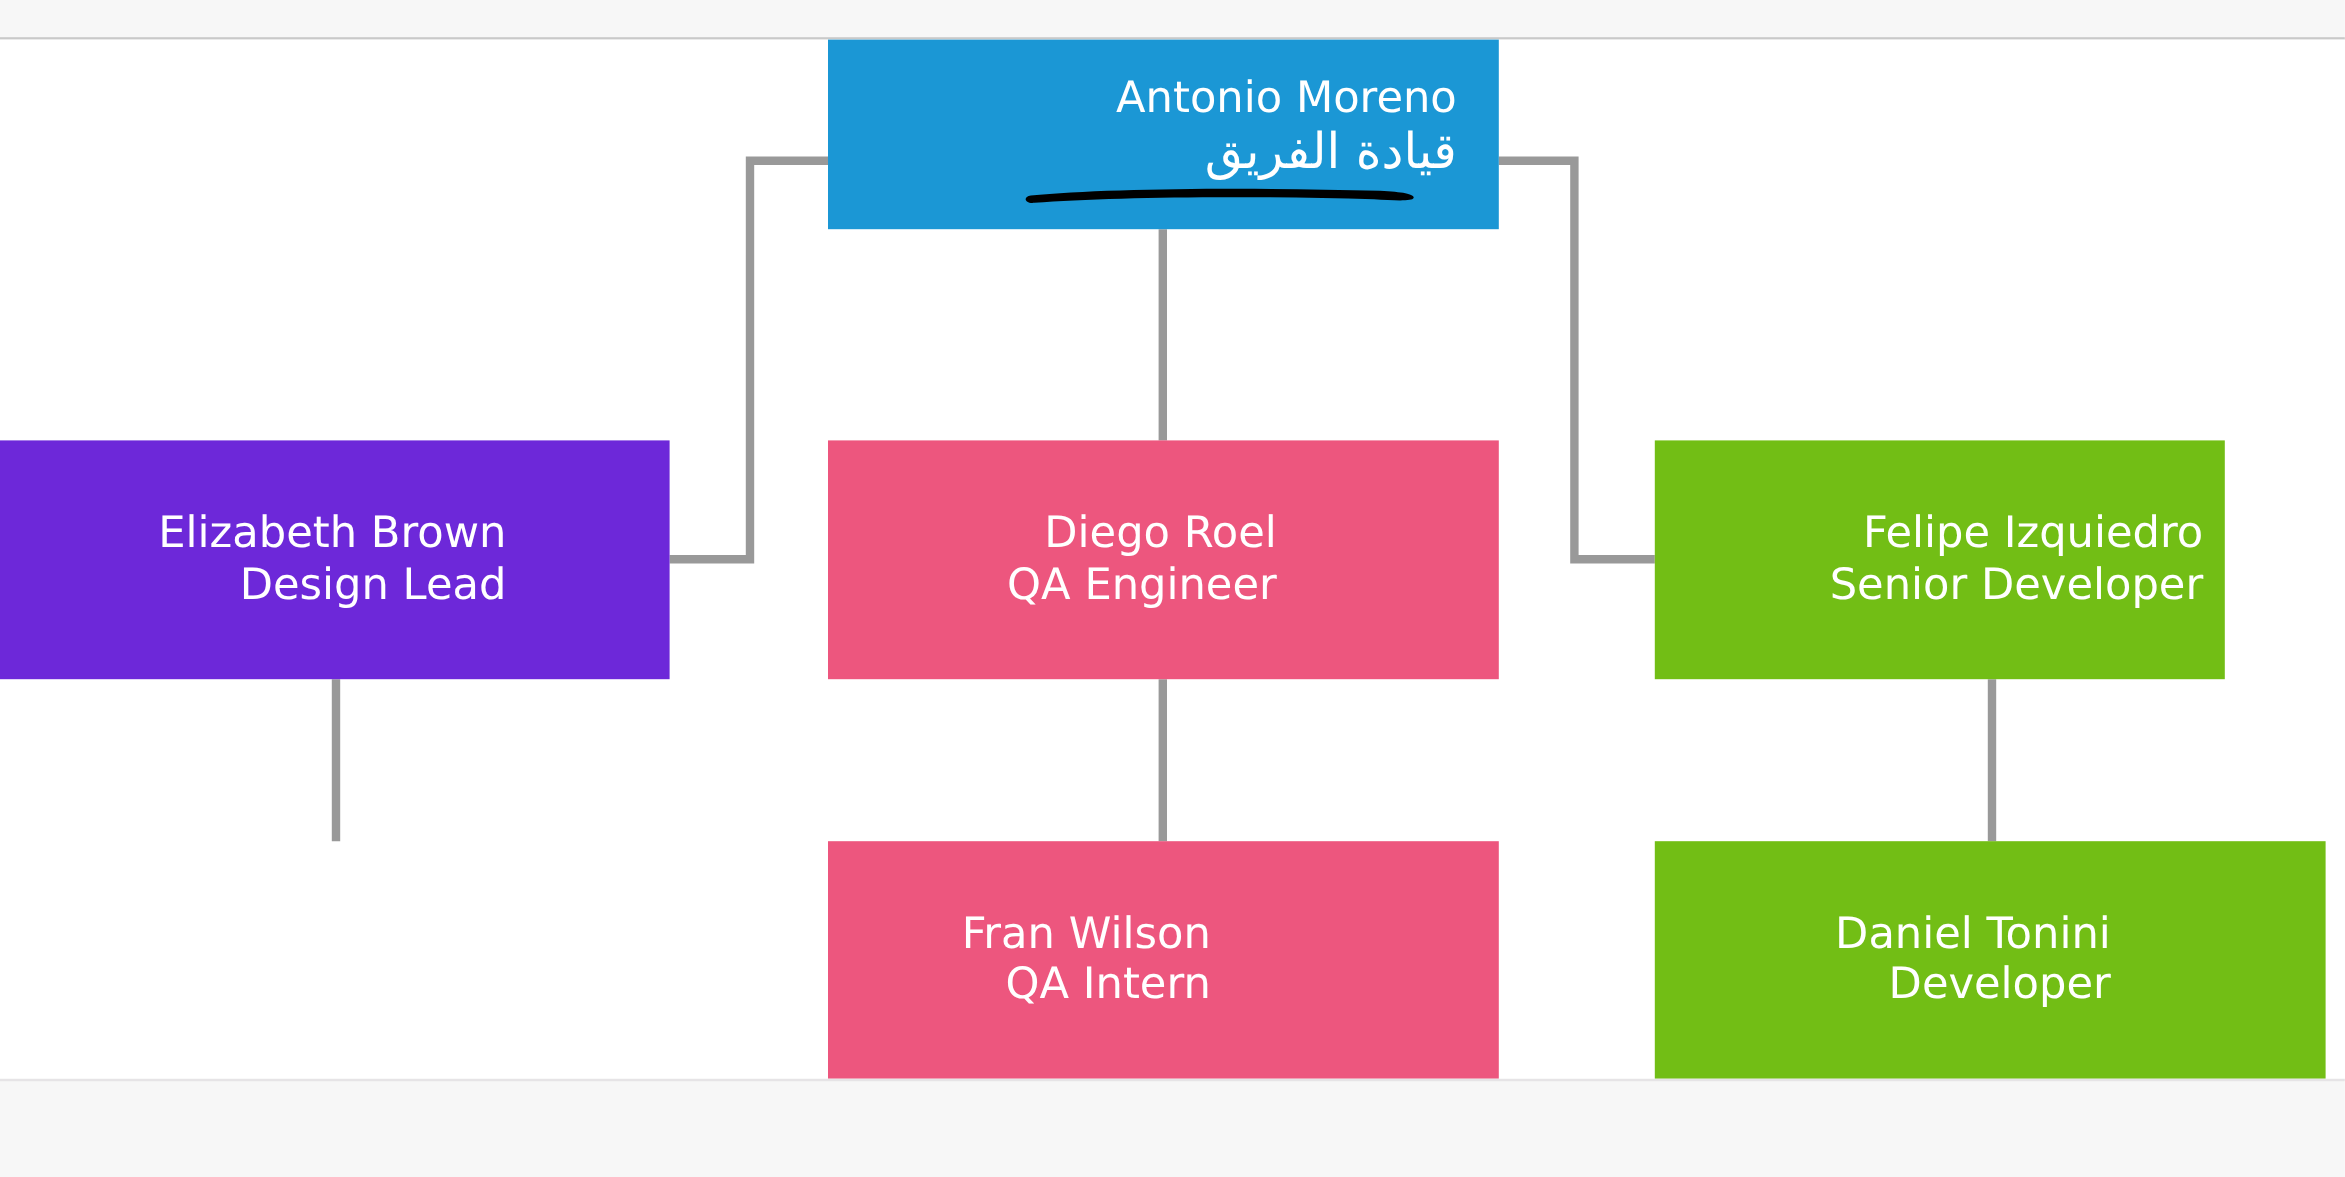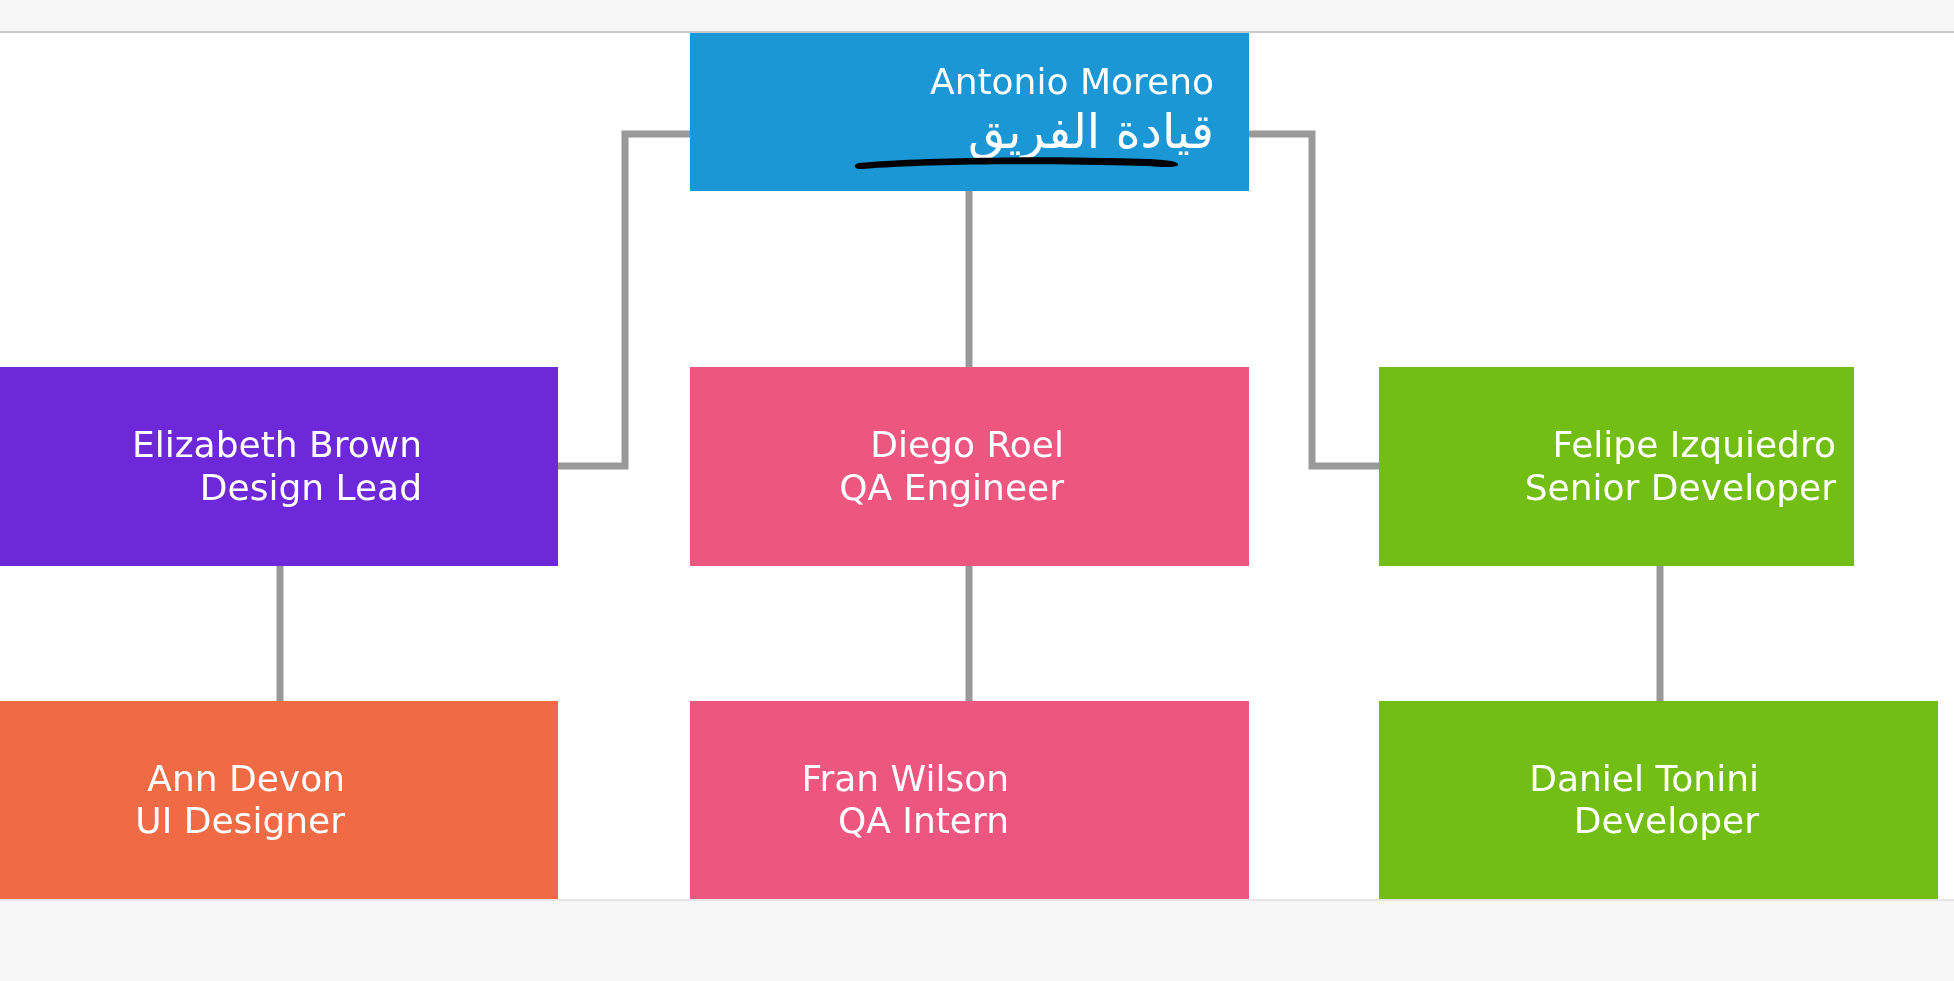--- a/index.html
+++ b/index.html
@@ -78,21 +78,21 @@
   
   .node-root {
     align-items: flex-end;
     justify-content: flex-start;
     padding-top: 28px;
   }
   .node-root .name {
     font-size: 36px;
   }
   .node-root .subtitle {
-    font-size: 48px;
+    font-size: 41px;
     direction: rtl;
   }
 
   
   .annotation-underline {
     position: absolute;
     pointer-events: none;
   }
 
   
@@ -149,26 +149,20 @@
     </div>
   </div>
 
   <div class="node" style="left:1379px; top:334px; width:475px; height:199px; background:#72be15;">
     <div class="txt" style="padding-right:18px;">
       <span class="name">Felipe Izquiedro</span>
       <span class="role">Senior Developer</span>
     </div>
   </div>
 
-  <div class="node" style="left:0px; top:668px; width:558px; height:198px; background:#ef6a45;">
-    <div class="txt" style="padding-right:213px;">
-      <span class="name">Ann Devon</span>
-      <span class="role">UI Designer</span>
-    </div>
-  </div>
 
   <div class="node" style="left:690px; top:668px; width:559px; height:198px; background:#ed567e;">
     <div class="txt" style="padding-right:240px;">
       <span class="name">Fran Wilson</span>
       <span class="role">QA Intern</span>
     </div>
   </div>
 
   <div class="node" style="left:1379px; top:668px; width:559px; height:198px; background:#72be15;">
     <div class="txt" style="padding-right:179px;">

